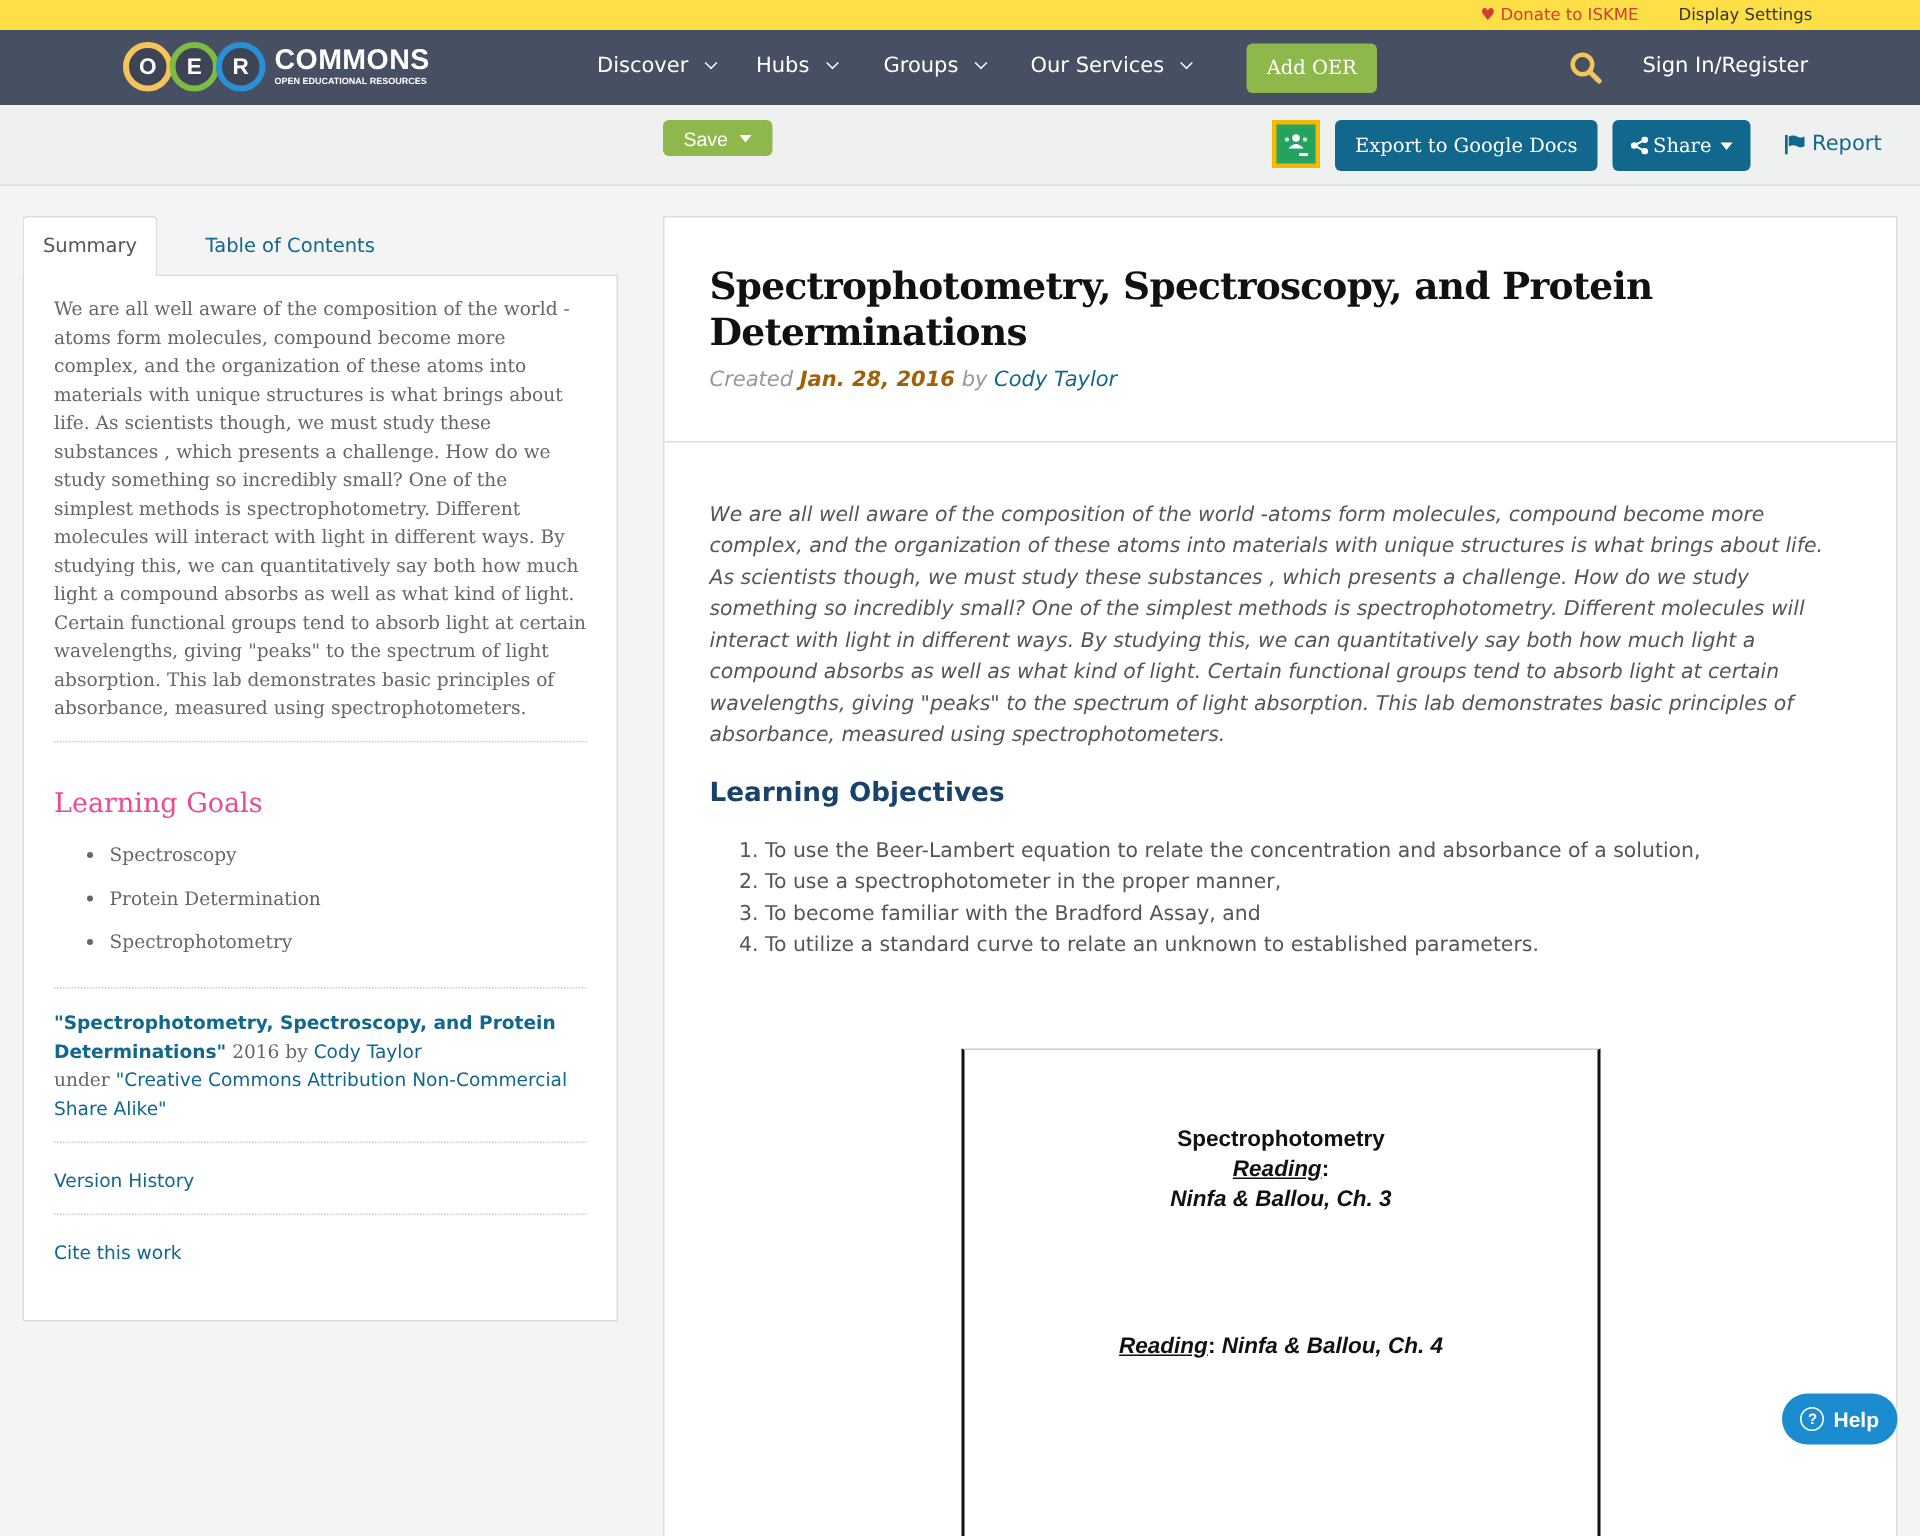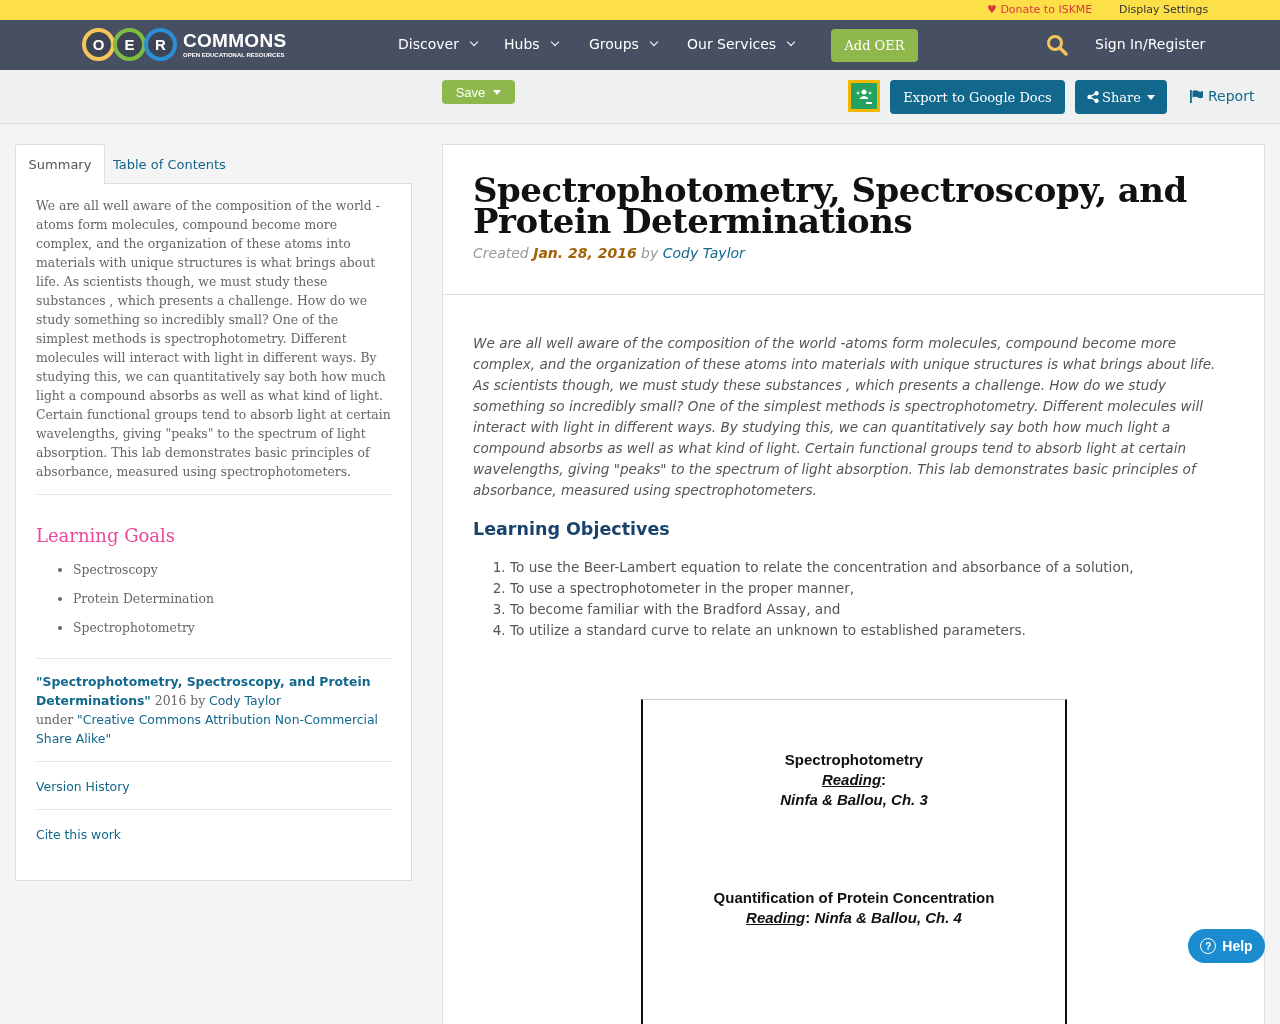--- a/index.html
+++ b/index.html
@@ -32,39 +32,39 @@
   .save-btn { position: absolute; left: 442px; top: 10px; width: 73px; height: 24px; background: #8fb84c; border-radius: 4px; color: #fff; font-size: 13px; display: flex; align-items: center; justify-content: center; gap: 8px; }
   .caret { display: inline-block; width: 0; height: 0; border-left: 4px solid transparent; border-right: 4px solid transparent; border-top: 5px solid #fff; }
   .classroom-btn { position: absolute; left: 848px; top: 80px; width: 32px; height: 32px; border: 3px solid #f5b800; background: #25a260; display: flex; align-items: center; justify-content: center; }
   .export-btn { position: absolute; left: 890px; top: 80px; width: 175px; height: 34px; background: #12678c; border-radius: 4px; color: #fff; font-family: "DejaVu Serif", serif; font-size: 13px; display: flex; align-items: center; justify-content: center; }
   .share-btn { position: absolute; left: 1075px; top: 80px; width: 92px; height: 34px; background: #12678c; border-radius: 4px; color: #fff; font-family: "DejaVu Serif", serif; font-size: 13px; display: flex; align-items: center; justify-content: center; gap: 3px; }
   .report-link { position: absolute; left: 1190px; top: 88px; color: #12678c; font-family: "DejaVu Sans", sans-serif; font-size: 14px; display: flex; align-items: center; gap: 4px; }
 
   
   .sidebar { position: absolute; left: 15px; top: 144px; width: 397px; }
   .tabs { display: flex; height: 40px; position: relative; }
-  .tab { height: 40px; padding: 0 4px; font-size: 13px; display: flex; align-items: center; }
+  .tab { height: 40px; padding: 0 28px; font-size: 13px; display: flex; align-items: center; }
   .tab.active { background: #fff; border: 1px solid #ddd; border-bottom: none; color: #555; border-radius: 3px 3px 0 0; position: relative; z-index: 2; width: 90px; justify-content: center; }
   .tab.inactive { color: #12678c; margin-left: 4px; }
   .side-panel { background: #fff; border: 1px solid #ddd; margin-top: -1px; padding: 12px 20px 20px 20px; height: 698px; }
   .summary-text { font-family: "DejaVu Serif", serif; font-size: 12.4px; line-height: 19px; color: #666; }
   .dotted { border-top: 1px dotted #ccc; margin: 14px 0; }
   .goals-title { font-family: "DejaVu Serif", serif; font-size: 18px; color: #ec4899; margin-top: 30px; }
   .goals-list { margin-top: 16px; padding-left: 37px; font-family: "DejaVu Serif", serif; font-size: 12.4px; color: #666; }
   .goals-list li { height: 29px; line-height: 16px; }
   .attr { font-size: 12.4px; line-height: 19px; color: #666; }
   .attr .t { color: #12678c; font-weight: bold; }
   .attr .l { color: #12678c; }
   .attr .s { font-family: "DejaVu Serif", serif; }
   .side-link { color: #12678c; font-size: 12.4px; }
 
   
   .main { position: absolute; left: 442px; top: 144px; width: 823px; height: 900px; background: #fff; border: 1px solid #ddd; }
   .main-head { padding: 30px 30px 0 30px; height: 150px; border-bottom: 1px solid #ddd; }
-  .res-title { font-family: "DejaVu Serif", serif; font-weight: bold; font-size: 34px; line-height: 31px; color: #111; letter-spacing: -0.5px; }
+  .res-title { font-family: "DejaVu Serif", serif; font-weight: bold; font-size: 25px; line-height: 31px; color: #111; letter-spacing: -0.5px; }
   .created { margin-top: 8px; font-size: 14px; font-style: italic; color: #999; }
   .created b { color: #a16207; }
   .created a { color: #12678c; }
   .main-body { padding: 18px 30px; }
   .lab-title { font-size: 21px; color: #7aa32a; border-bottom: 1.5px solid #7aa32a; padding-bottom: 0px; line-height: 28px; }
   .lab-desc { margin-top: 20px; font-style: italic; font-size: 13.6px; line-height: 21px; color: #555; }
   .obj-title { margin-top: 18px; font-size: 17.5px; font-weight: bold; color: #19436b; }
   .obj-list { margin-top: 18px; padding-left: 37px; font-size: 13.6px; line-height: 21px; color: #555; }
   .slide { position: absolute; left: 198px; top: 554px; width: 426px; height: 330px; background: #fff; border: 2px solid #111; border-top: 1px solid #ccc; }
   .slide-inner { position: absolute; inset: 0; font-family: "Liberation Sans", sans-serif; font-weight: bold; color: #111; text-align: center; font-size: 15px; line-height: 20px; }
@@ -201,21 +201,20 @@
     </ol>
   </div>
   <div class="slide">
     <div class="slide-inner">
       <div class="slide-a">
         <div>Spectrophotometry</div>
         <div><span class="u">Reading</span><span>:</span></div>
         <div style="font-style:italic">Ninfa &amp; Ballou, Ch. 3</div>
       </div>
       <div class="slide-b">
-        <div>Quantification of Protein Concentration</div>
         <div><span class="u">Reading</span><span>: </span><span style="font-style:italic">Ninfa &amp; Ballou, Ch. 4</span></div>
       </div>
     </div>
 
   </div>
 </div>
 
 <button class="help-btn" style="border:none">
   <span class="help-q">?</span>
   <span>Help</span>

